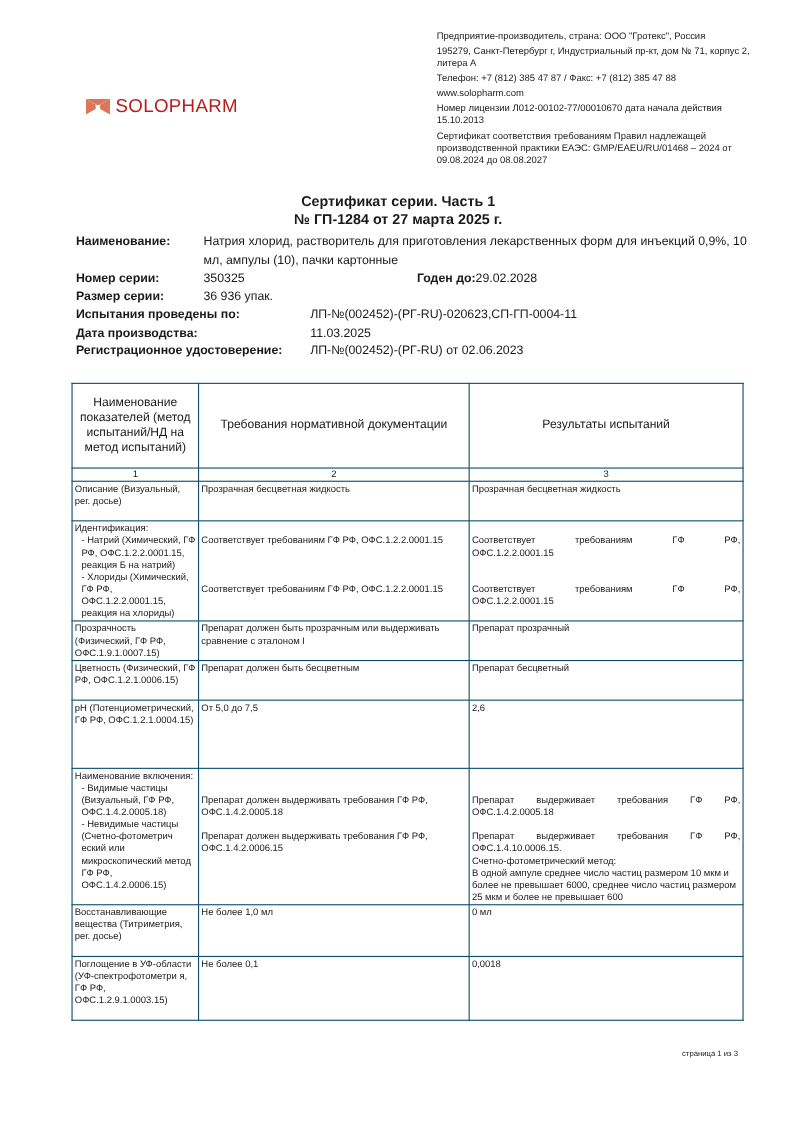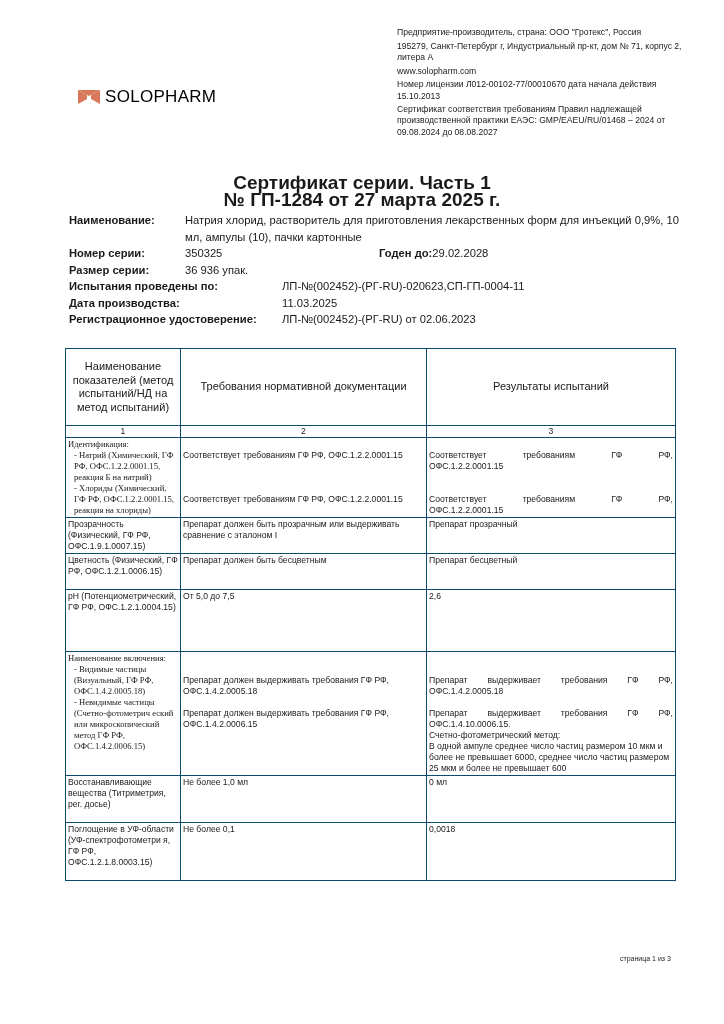--- a/index.html
+++ b/index.html
@@ -1,62 +1,63 @@
 <!DOCTYPE html>
 <html><head>
   <meta charset="utf-8">
   <style>
     html, body { margin: 0; padding: 0; background: #ffffff; }
     body { width: 724px; height: 1024px; position: relative; overflow: hidden; font-family: "Liberation Sans", sans-serif; color: #1a1a1a; }
 
     .logo { position: absolute; left: 78px; top: 87px; display: flex; align-items: center; }
     .logo-mark { width: 22px; height: 14px; margin-right: 5px; }
-    .logo-text { font-family: "Liberation Sans", sans-serif; font-size: 17px; letter-spacing: 0.3px; color: #000000; font-weight: normal; }
+    .logo-text { font-family: "Liberation Sans", sans-serif; font-size: 17px; letter-spacing: 0.3px; color: #b91c1c; font-weight: normal; }
 
     .company { position: absolute; left: 397px; top: 27px; width: 290px; font-size: 8.6px; line-height: 11.2px; color: #1a1a1a; }
     .company p { margin: 0 0 2.5px 0; }
 
-    .title { position: absolute; left: 0; width: 724px; top: 174px; text-align: center; font-weight: bold; font-size: 19px; line-height: 17px; }
+    .title { position: absolute; left: 0; width: 724px; top: 174px; text-align: center; font-weight: bold; font-size: 13px; line-height: 17px; }
 
     .meta { position: absolute; left: 69px; top: 212px; width: 620px; font-size: 11.2px; line-height: 16.5px; }
     .meta .row { display: flex; }
     .meta .lbl { font-weight: bold; }
     .meta .l1 { width: 116px; }
     .meta .l2 { width: 213px; }
     .meta .val1 { flex: 1; }
     .meta .expiry { position: absolute; left: 310px; }
 
     table.results { position: absolute; left: 65px; top: 348px; width: 610px; border-collapse: collapse; font-size: 8.6px; line-height: 11px; table-layout: fixed; }
     table.results td, table.results th { border: 1px solid #0c4a6e; vertical-align: top; padding: 1px 2px; font-weight: normal; }
     table.results th { text-align: center; vertical-align: middle; font-size: 11px; line-height: 13.5px; }
     table.results .colnum td { text-align: center; padding: 0; line-height: 11px; }
     .c1 { width: 115px; }
     .c2 { width: 246px; }
     .c3 { width: 249px; }
-    .indent { padding-left: 6px; font-family: Liberation Serif, serif; }
+    .indent { padding-left: 6px; }
     .sub { display: block; padding-left: 6px; }
     .jline { display: flex; justify-content: space-between; }
 
     .footer { position: absolute; left: 620px; top: 955px; font-size: 7px; color: #222; }
   </style>
 </head>
 <body>
 
 <div class="logo">
   <svg class="logo-mark" viewBox="0 0 22 14">
     <polygon points="0,0 9,5 9,9 0,14" fill="#d9775a"></polygon>
     <polygon points="22,0 13,5 13,9 22,14" fill="#d9775a"></polygon>
     <polygon points="0,0 22,0 11,6" fill="#d9775a"></polygon>
   </svg>
   <span class="logo-text">SOLOPHARM</span>
 </div>
 
 <div class="company">
   <p>Предприятие-производитель, страна: ООО "Гротекс", Россия</p>
   <p>195279, Санкт-Петербург г, Индустриальный пр-кт, дом № 71, корпус 2, литера А</p>
+  <p>Телефон: +7 (812) 385 47 87 / Факс: +7 (812) 385 47 88</p>
   <p>www.solopharm.com</p>
   <p>Номер лицензии Л012-00102-77/00010670 дата начала действия 15.10.2013</p>
   <p>Сертификат соответствия требованиям Правил надлежащей производственной практики ЕАЭС:  GMP/EAEU/RU/01468 – 2024 от 09.08.2024 до 08.08.2027</p>
 </div>
 
 <div class="title">
   <div>Сертификат серии. Часть 1</div>
   <div>№ ГП-1284 от 27 марта 2025 г.</div>
 </div>
 
@@ -103,20 +104,25 @@
       <th>Результаты испытаний</th>
     </tr>
     <tr class="colnum">
       <td>1</td>
       <td>2</td>
       <td>3</td>
     </tr>
   </thead>
   <tbody>
 
+    <tr style="height:36px">
+      <td>Описание (Визуальный, рег. досье)</td>
+      <td>Прозрачная бесцветная жидкость</td>
+      <td>Прозрачная бесцветная жидкость</td>
+    </tr>
 
     <tr>
       <td class="indent">
         <span>Идентификация:</span>
         <span class="sub">- Натрий (Химический, ГФ РФ, ОФС.1.2.2.0001.15, реакция Б на натрий)</span>
         <span class="sub">- Хлориды (Химический, ГФ РФ, ОФС.1.2.2.0001.15, реакция на хлориды)</span>
       </td>
       <td>
         <div style="height:11px"></div>
         <div style="height:44px">Соответствует требованиям ГФ РФ, ОФС.1.2.2.0001.15</div>
@@ -201,20 +207,20 @@
       </td>
     </tr>
 
     <tr style="height:47px">
       <td>Восстанавливающие вещества (Титриметрия, рег. досье)</td>
       <td>Не более 1,0 мл</td>
       <td>0 мл</td>
     </tr>
 
     <tr style="height:58px">
-      <td>Поглощение в УФ-области (УФ-спектрофотометри я, ГФ РФ, ОФС.1.2.1.8.0003.15)</td>
+      <td>Поглощение в УФ-области (УФ-спектрофотометри я, ГФ РФ, ОФС.1.2.9.1.0003.15)</td>
       <td>Не более 0,1</td>
       <td>0,0018</td>
     </tr>
   </tbody>
 </table>
 
 <div class="footer">страница 1 из 3</div>
 
 </body></html>

